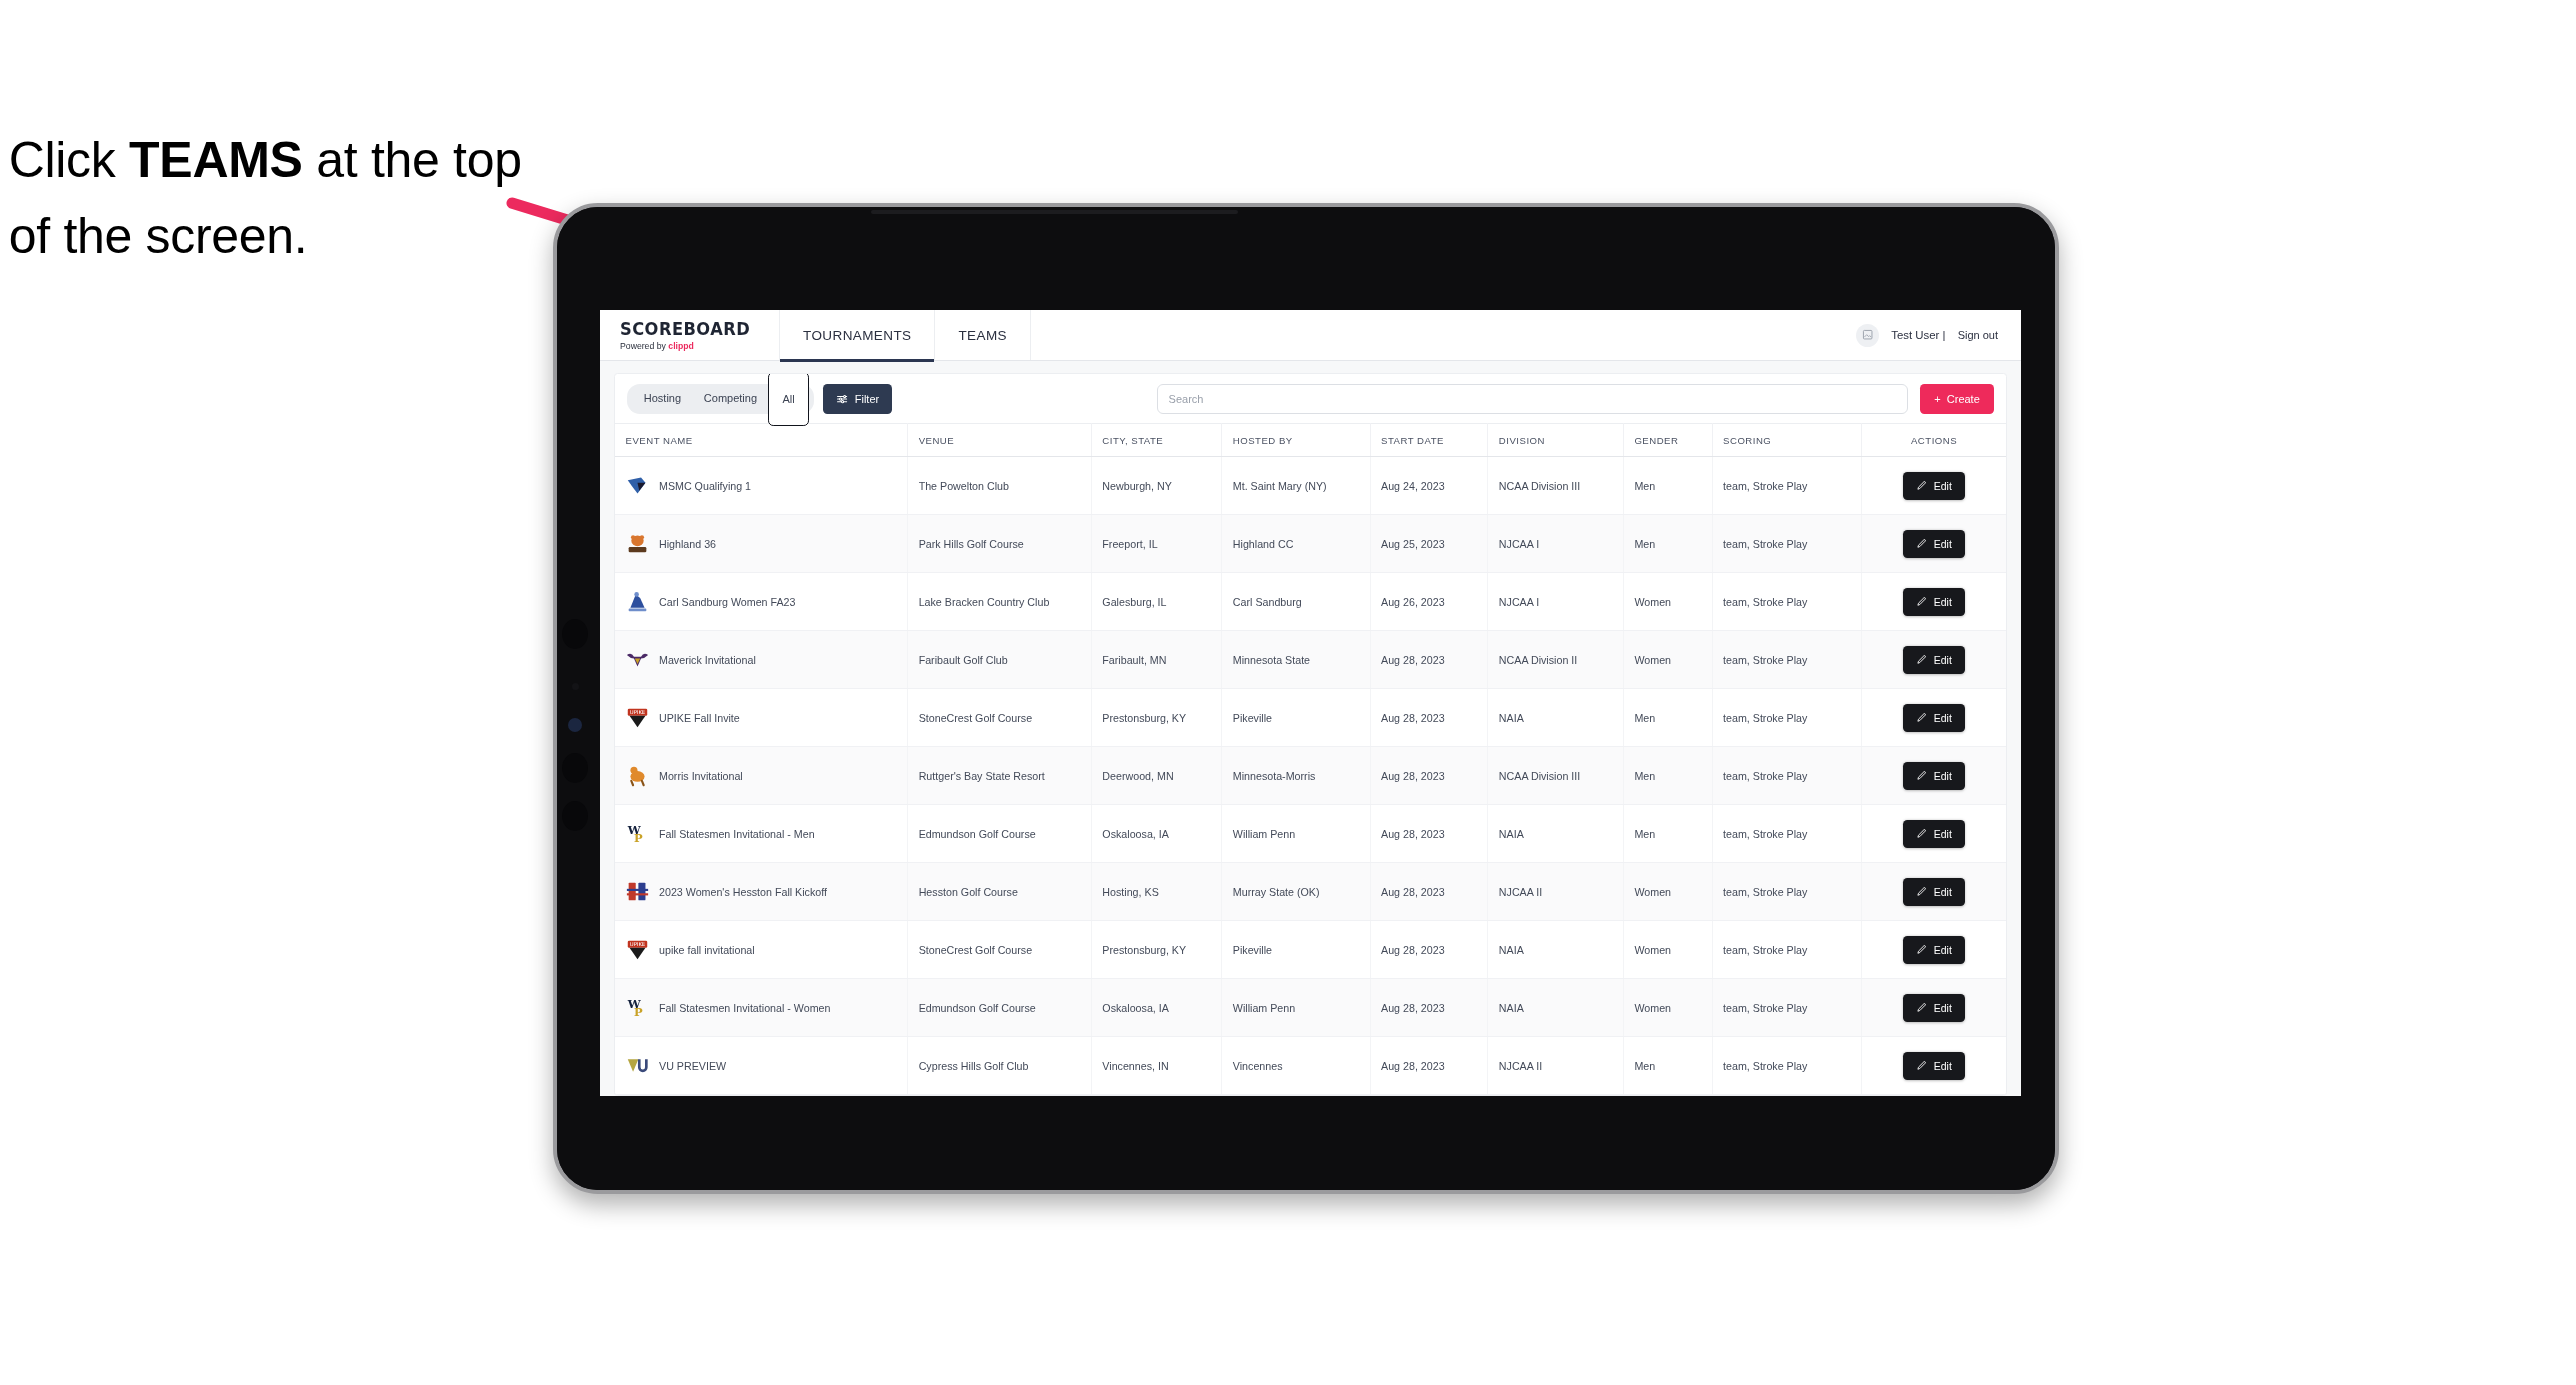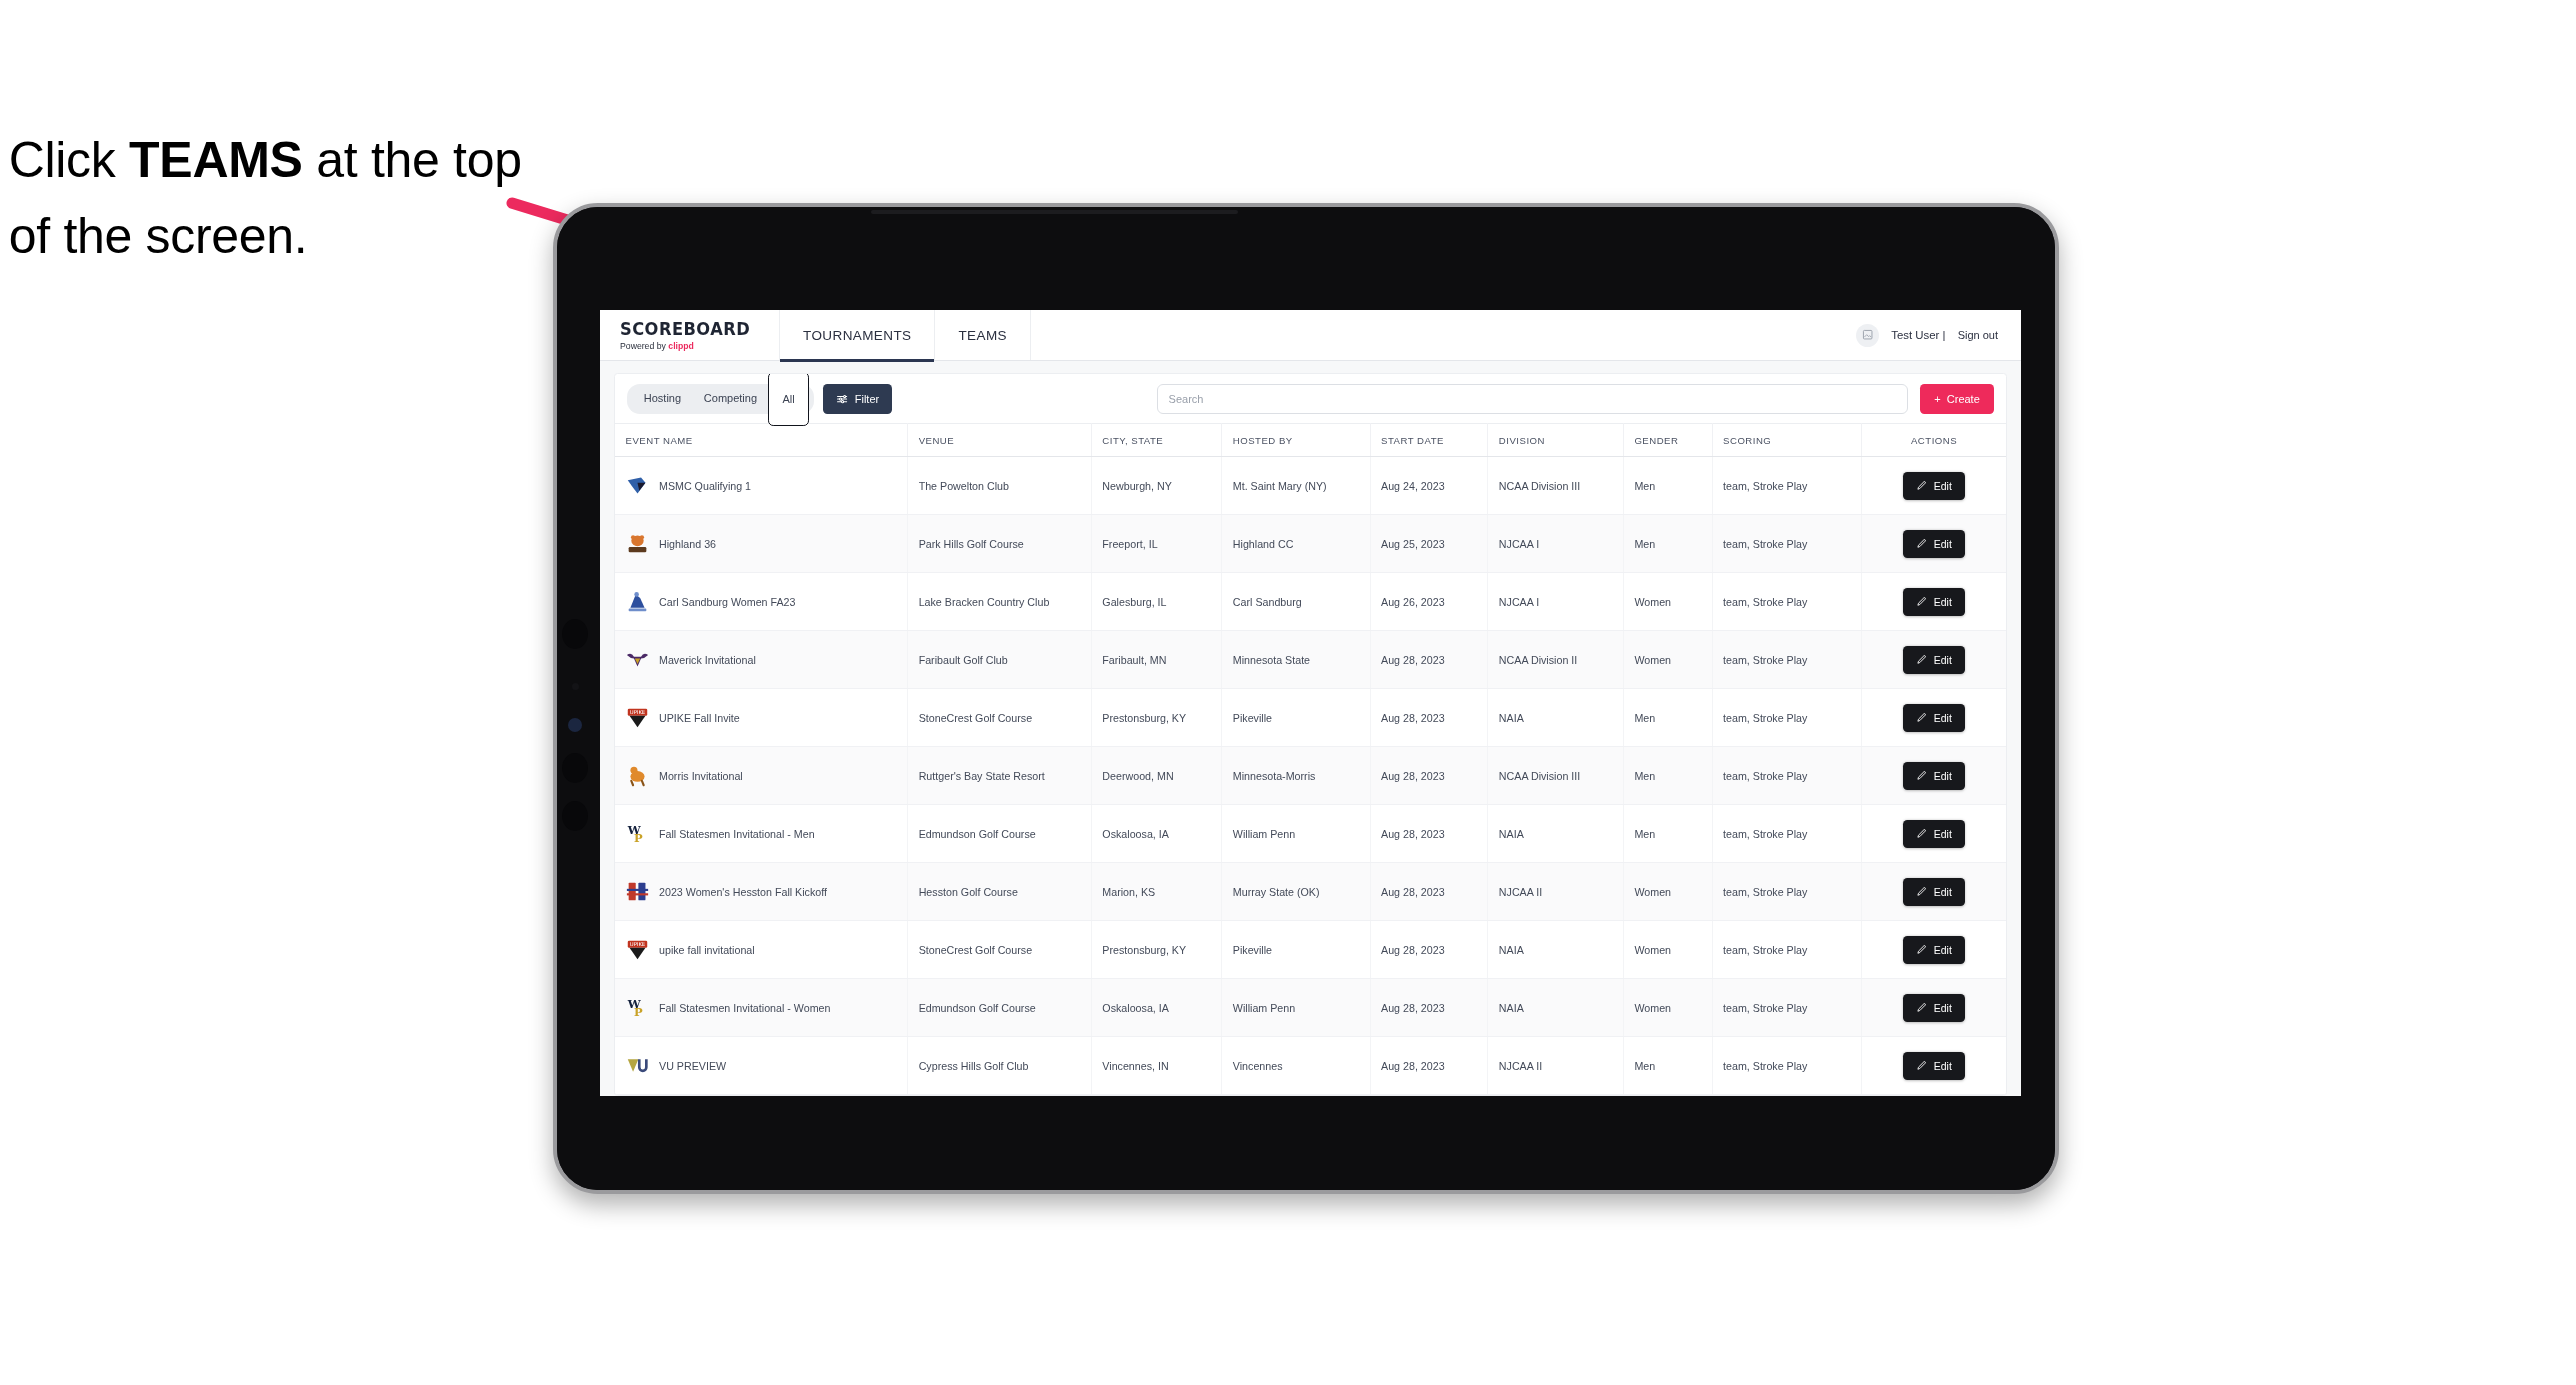--- a/index.html
+++ b/index.html
@@ -584,21 +584,21 @@
                       <svg class="evt-logo" viewBox="0 0 26 26">
           <rect x="3" y="3" width="8" height="20" rx="1" fill="#c0392b"></rect>
           <rect x="14" y="3" width="8" height="20" rx="1" fill="#2c3e8f"></rect>
           <rect x="1" y="10" width="24" height="2.4" fill="#2c3e8f"></rect>
           <rect x="1" y="15" width="24" height="2.4" fill="#c0392b"></rect>
                       </svg>
                       <span>2023 Women's Hesston Fall Kickoff</span>
                     </div>
                   </td>
                   <td>Hesston Golf Course</td>
-                  <td>Marion, KS</td>
+                  <td>Hosting, KS</td>
                   <td>Murray State (OK)</td>
                   <td>Aug 28, 2023</td>
                   <td>NJCAA II</td>
                   <td>Women</td>
                   <td>team, Stroke Play</td>
                   <td><button class="edit-btn">
                       <svg width="11.4" height="11.4" viewBox="0 0 24 24">
       <path d="M4 19.5 L5.2 15.2 L16.6 3.8 a2 2 0 0 1 2.8 2.8 L8 18 Z" fill="none" stroke="#ffffff" stroke-width="1.9" stroke-linejoin="round"></path>
                       </svg>
                       <span>Edit</span>

